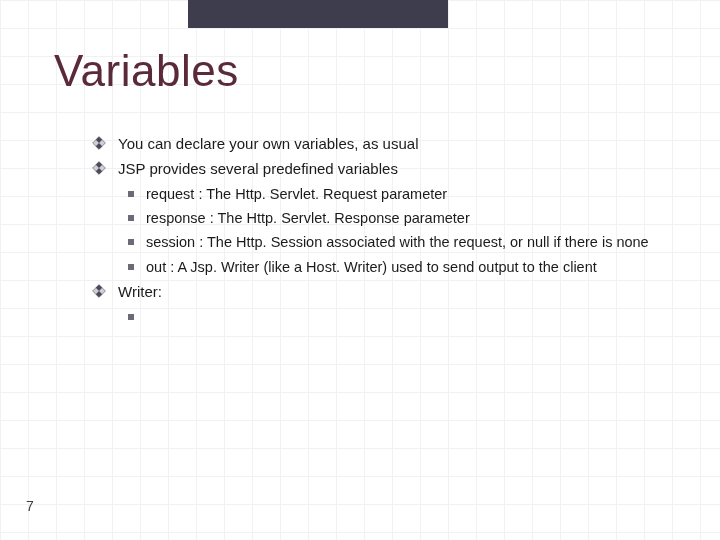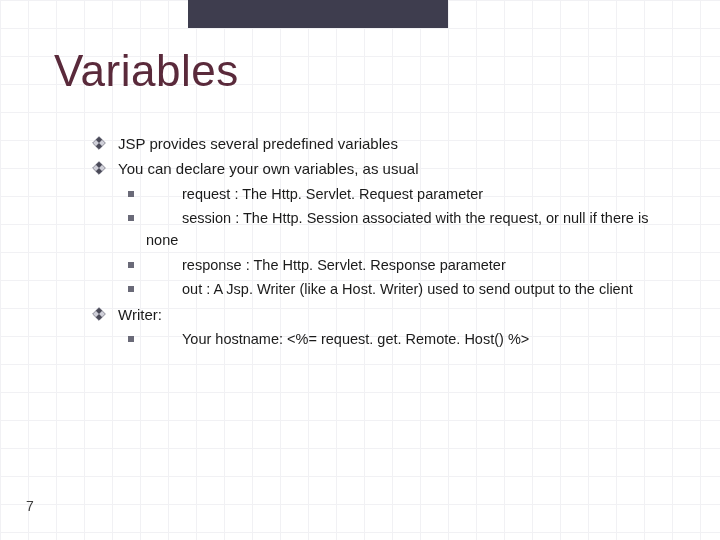--- a/index.html
+++ b/index.html
@@ -31,21 +31,21 @@
   .lvl1 { position: relative; padding-left: 26px; margin-bottom: 2px; }
   .lvl2 { position: relative; padding-left: 54px; margin-bottom: 2px; font-size: 14.5px; }
   .diamond {
     position: absolute; left: 0; top: 4px; width: 14px; height: 14px;
   }
   .diamond svg { width: 14px; height: 14px; display: block; }
   .square {
     position: absolute; left: 36px; top: 8px; width: 6px; height: 6px;
     background: #6a6a78;
   }
-  .kw { font-family: "Tahoma", sans-serif; margin-left: 36px; }
+  .kw { font-family: "Tahoma", sans-serif; }
   .page-num {
     position: absolute; left: 26px; bottom: 26px;
     font-size: 14px; color: #3d3d3d;
   }
 </style>
 </head>
 <body>
 
 <div class="slide">
   <div class="topbar"></div>
@@ -57,47 +57,47 @@
     <div class="lvl1">
       <span class="diamond">
         <svg viewBox="0 0 14 14">
             <g transform="translate(7 7) rotate(45)">
               <rect x="-4.5" y="-4.5" width="9" height="9" fill="#cfcfd8" stroke="#7a7a88" stroke-width="0.8"></rect>
               <rect x="-4.5" y="-4.5" width="4.5" height="4.5" fill="#4a4a58"></rect>
               <rect x="0" y="0" width="4.5" height="4.5" fill="#4a4a58"></rect>
             </g>
           </svg>
       </span>
-      <span>JSP provides several predefined variables</span>
+      <span>You can declare your own variables, as usual</span>
     </div>
 
     <div class="lvl1">
       <span class="diamond">
         <svg viewBox="0 0 14 14">
             <g transform="translate(7 7) rotate(45)">
               <rect x="-4.5" y="-4.5" width="9" height="9" fill="#cfcfd8" stroke="#7a7a88" stroke-width="0.8"></rect>
               <rect x="-4.5" y="-4.5" width="4.5" height="4.5" fill="#4a4a58"></rect>
               <rect x="0" y="0" width="4.5" height="4.5" fill="#4a4a58"></rect>
             </g>
           </svg>
       </span>
-      <span>You can declare your own variables, as usual</span>
+      <span>JSP provides several predefined variables</span>
     </div>
 
     <div class="lvl2">
       <span class="square"></span>
       <span class="kw">request : The Http. Servlet. Request parameter</span>
     </div>
     <div class="lvl2">
       <span class="square"></span>
-      <span class="kw">session : The Http. Session associated with the request, or null if there is none</span>
+      <span class="kw">response : The Http. Servlet. Response parameter</span>
     </div>
     <div class="lvl2">
       <span class="square"></span>
-      <span class="kw">response : The Http. Servlet. Response parameter</span>
+      <span class="kw">session : The Http. Session associated with the request, or null if there is none</span>
     </div>
     <div class="lvl2">
       <span class="square"></span>
       <span class="kw">out : A Jsp. Writer (like a Host. Writer) used to send output to the client</span>
     </div>
 
     <div class="lvl1">
       <span class="diamond">
         <svg viewBox="0 0 14 14">
             <g transform="translate(7 7) rotate(45)">
@@ -105,19 +105,18 @@
               <rect x="-4.5" y="-4.5" width="4.5" height="4.5" fill="#4a4a58"></rect>
               <rect x="0" y="0" width="4.5" height="4.5" fill="#4a4a58"></rect>
             </g>
           </svg>
       </span>
       <span>Writer:</span>
     </div>
 
     <div class="lvl2">
       <span class="square"></span>
-      <span class="kw">Your hostname: &lt;%= request. get. Remote. Host() %&gt;</span>
     </div>
 
   </div>
 
   <div class="page-num">7</div>
 </div>
 
 </body></html>

